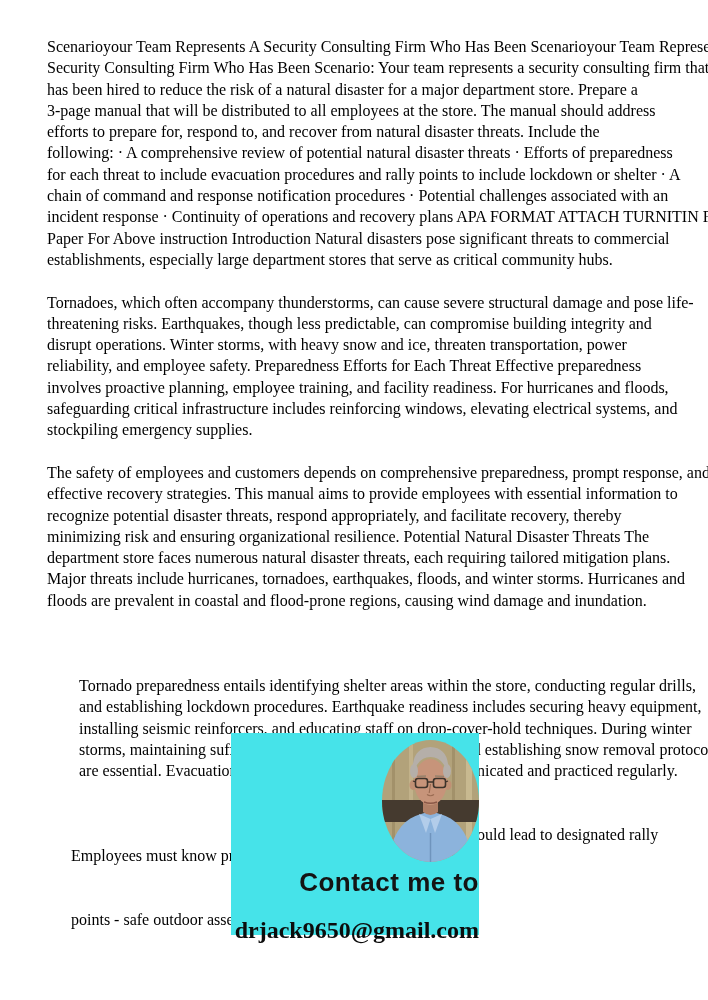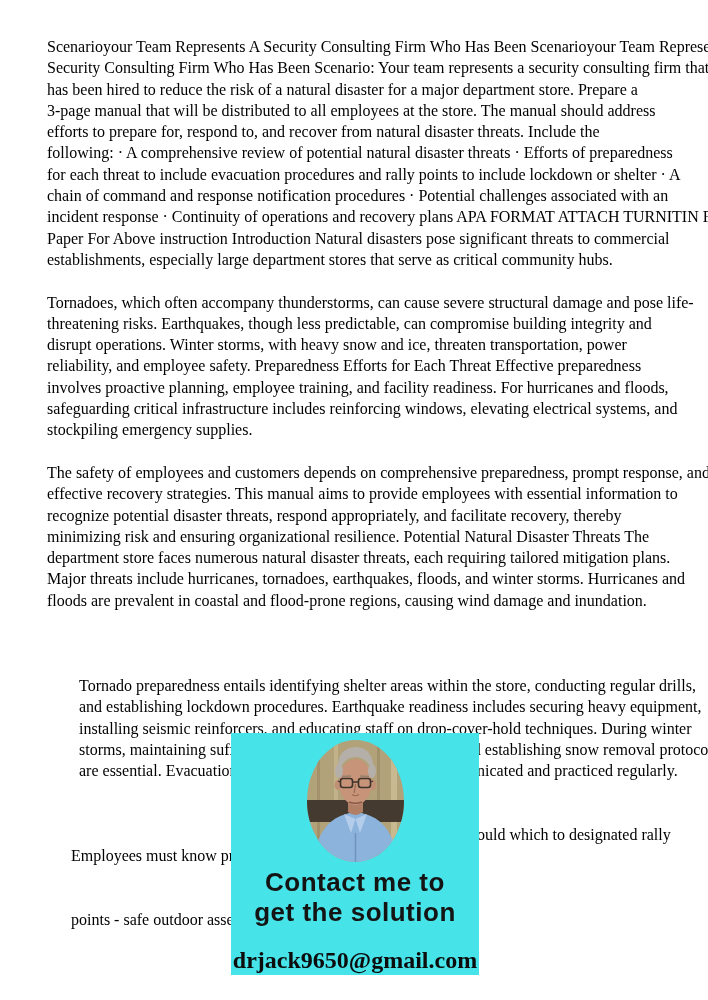--- a/index.html
+++ b/index.html
@@ -14,23 +14,23 @@
   }
   .para{
     white-space:pre;
     margin:0 0 21.3px 0;
   }
   .plines{white-space:pre;margin-left:32px;}
   .line{position:relative;height:21.3px;white-space:pre;}
   .rf{position:absolute;left:430px;top:0;}
   
   .promo{
-    position:absolute;left:231px;top:733px;width:248px;height:242px;
+    position:absolute;left:231px;top:733px;width:248px;height:202px;
     background:#46e3e9;
-    display:flex;flex-direction:column;align-items:center;
+    display:flex;flex-direction:column;align-items:flex-end;
     z-index:5;
   }
   .photo{margin-top:7px;width:97px;height:122px;line-height:0;}
   .headline{
     margin-top:5px;text-align:center;color:#141414;
     font-family:"Liberation Sans", sans-serif;
     font-weight:700;font-size:26px;line-height:30px;
     letter-spacing:0.5px;
   }
   .email{
@@ -70,21 +70,21 @@
 floods are prevalent in coastal and flood-prone regions, causing wind damage and inundation.</div>
 
   <div class="para">
     <div class="plines">Tornado preparedness entails identifying shelter areas within the store, conducting regular drills,
 and establishing lockdown procedures. Earthquake readiness includes securing heavy equipment,
 installing seismic reinforcers, and educating staff on drop-cover-hold techniques. During winter
 storms, maintaining sufficient heating, de-icing walkways, and establishing snow removal protocols
 are essential. Evacuation procedures should be clearly communicated and practiced regularly.</div>
     <div class="line">
       <span class="lf">Employees must know primary</span>
-      <span class="rf">ould which to designated rally</span>
+      <span class="rf">ould lead to designated rally</span>
     </div>
     <div class="line">
       <span class="lf">points - safe outdoor assembly l</span>
       <span class="rf"></span>
     </div>
   </div>
 
   <div class="para">
     
     
@@ -128,16 +128,15 @@
         <line x1="63.5" y1="42" x2="66" y2="41" stroke="#3d332b" stroke-width="1.2"></line>
         <line x1="35" y1="36.5" x2="44" y2="36" stroke="#97816b" stroke-width="1.4"></line>
         <line x1="53" y1="36" x2="62" y2="36.5" stroke="#97816b" stroke-width="1.4"></line>
         <path d="M48.5 44 L47.2 53 M45 54.5 Q48.5 57 52 54.5" stroke="#9a6b52" stroke-width="1.2" fill="none"></path>
         <path d="M42 62 Q48.5 64.5 55 62" stroke="#8a5847" stroke-width="1.5" fill="none"></path>
       </g>
     </svg>
   </div>
   <div class="headline">
     <div>Contact me to</div>
-    <div>get the solution</div>
   </div>
   <div class="email">drjack9650@gmail.com</div>
 </div>
 
 </body></html>

